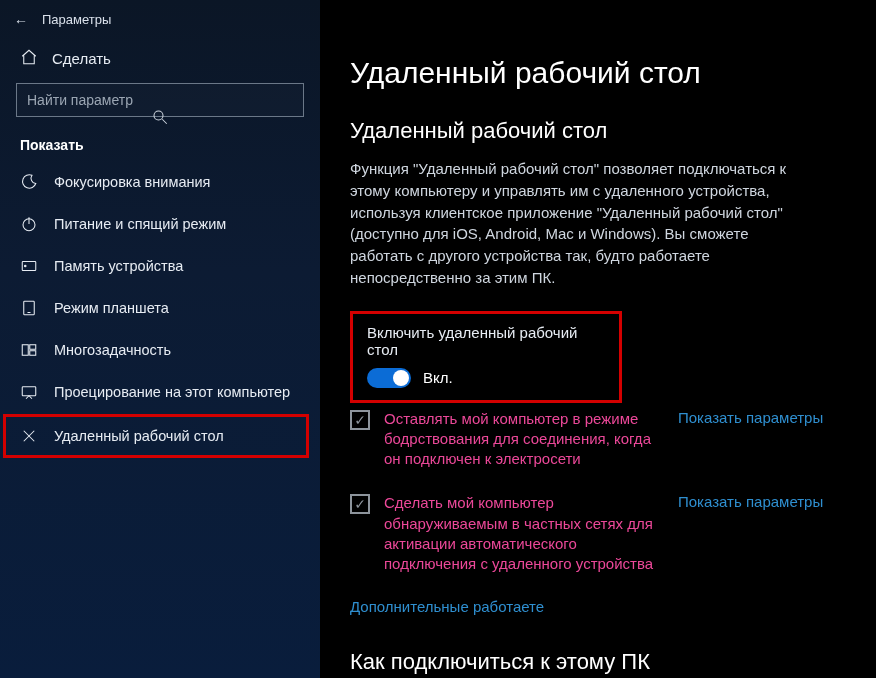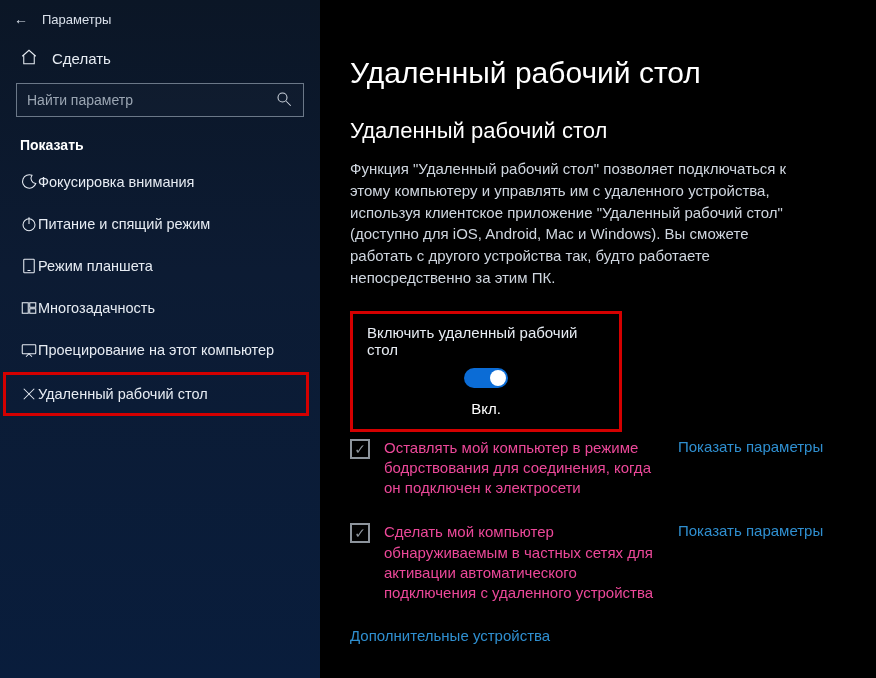--- a/index.html
+++ b/index.html
@@ -30,35 +30,37 @@
     font-size: 15px; color: #e7ecf3;
     gap: 14px;
   }
   .search-wrap { padding: 0 16px 14px 16px; }
   .search-box {
     display: flex; align-items: center; justify-content: space-between;
     height: 34px;
     border: 1px solid #6b7888;
     background: rgba(255,255,255,0.02);
     padding: 8px 10px;
+    flex-direction: column;
   }
   .search-box input {
     background: transparent; border: none; outline: none;
     color: #cfd6df; font-size: 14px;
     width: 100%;
   }
   .search-box input::placeholder { color: #9ba6b3; }
   .search-box .mag { color: #cfd6df; font-size: 14px; }
   .section-label {
     padding: 6px 20px 8px 20px;
     font-size: 14px; font-weight: 600;
   }
   .nav { list-style: none; }
   .nav-item {
     display: flex; align-items: center;
+    gap: 16px;
     padding: 12px 20px;
     font-size: 14.5px; color: #e7ecf3;
     cursor: default;
   }
   .nav-item .icon { width: 18px; height: 18px; display: inline-flex; align-items: center; justify-content: center; color: #e7ecf3; }
   .nav-item.highlighted {
     outline: 3px solid #d40000;
     outline-offset: -2px;
     margin: 2px 12px 2px 4px;
     padding-left: 16px;
@@ -85,21 +87,21 @@
     margin-bottom: 22px;
   }
 
   .toggle-box {
     border: 3px solid #d40000;
     padding: 10px 14px 12px 14px;
     width: 272px;
     margin-bottom: 6px;
   }
   .toggle-label { font-size: 15px; margin-bottom: 10px; color: #e7ecf3; }
-  .toggle-row { display: flex; align-items: center; gap: 12px; flex-direction: column; }
+  .toggle-row { display: flex; align-items: center; gap: 12px; }
   .toggle {
     width: 44px; height: 20px; border-radius: 10px;
     background: #0b6cd6; position: relative;
   }
   .toggle .knob {
     position: absolute; right: 2px; top: 2px;
     width: 16px; height: 16px; border-radius: 50%;
     background: #fff;
   }
   .toggle-state { font-size: 15px; }
@@ -172,20 +174,29 @@
       <span>Фокусировка внимания</span>
     </li>
     <li class="nav-item">
       <span class="icon">
           <svg viewBox="0 0 24 24">
             <circle cx="12" cy="13" r="8"></circle>
             <line x1="12" y1="3" x2="12" y2="12"></line>
           </svg>
         </span>
       <span>Питание и спящий режим</span>
+    </li>
+    <li class="nav-item">
+      <span class="icon">
+          <svg viewBox="0 0 24 24">
+            <rect x="3" y="6" width="18" height="12" rx="1"></rect>
+            <circle cx="7" cy="12" r="1" fill="currentColor"></circle>
+          </svg>
+        </span>
+      <span>Память устройства</span>
     </li>
     <li class="nav-item">
       <span class="icon">
           <svg viewBox="0 0 24 24">
             <rect x="5" y="3" width="14" height="18" rx="1"></rect>
             <line x1="10" y1="18" x2="14" y2="18"></line>
           </svg>
         </span>
       <span>Режим планшета</span>
     </li>
@@ -240,16 +251,16 @@
     <span class="option-text">Оставлять мой компьютер в режиме бодрствования для соединения, когда он подключен к электросети</span>
     <span class="option-link">Показать параметры</span>
   </div>
 
   <div class="option-row">
     <span class="checkbox">✓</span>
     <span class="option-text">Сделать мой компьютер обнаруживаемым в частных сетях для активации автоматического подключения с удаленного устройства</span>
     <span class="option-link">Показать параметры</span>
   </div>
 
-  <span class="adv-link">Дополнительные устройства</span>
+  <span class="adv-link">Дополнительные работаете</span>
 
   <h2>Как подключиться к этому ПК</h2>
 </div>
 
 </body></html>

